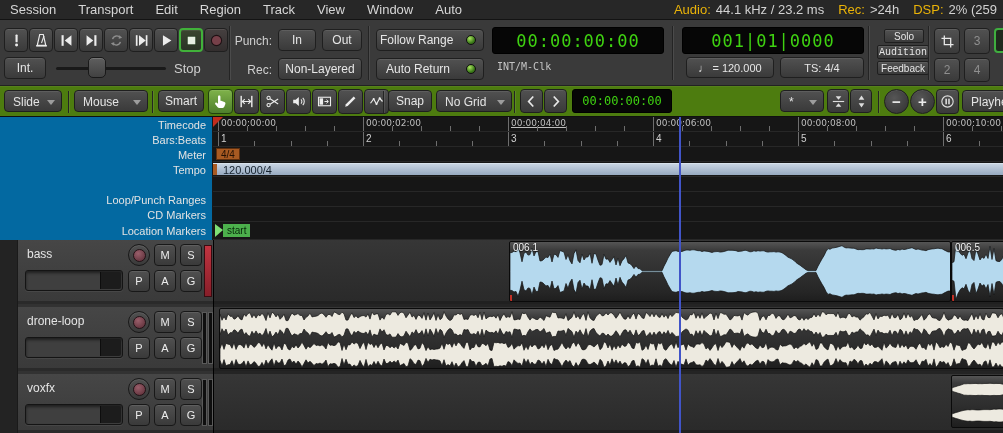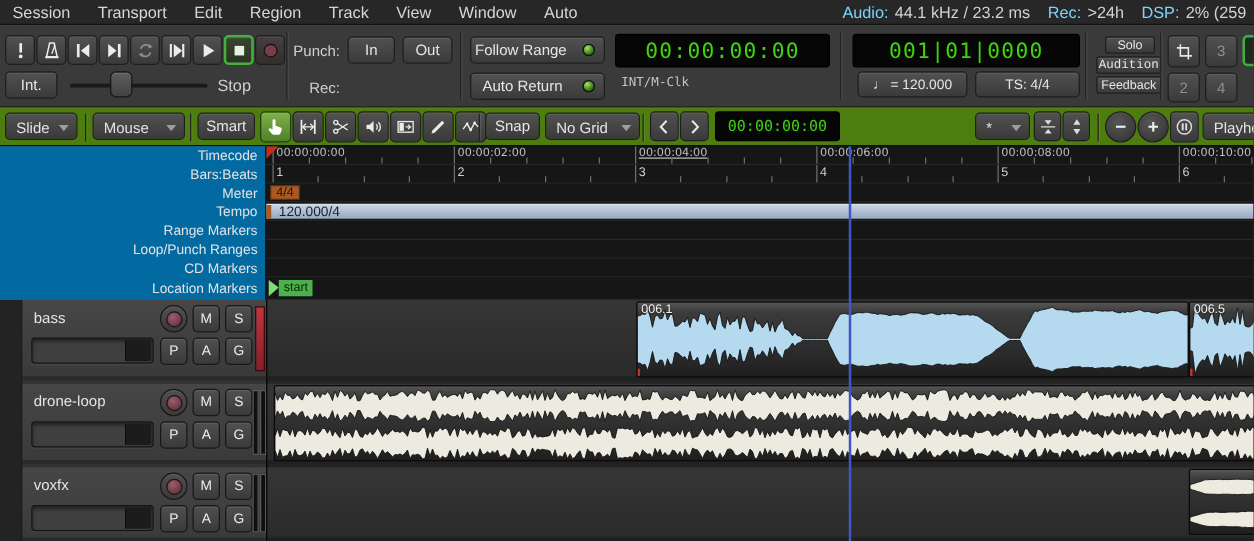--- a/index.html
+++ b/index.html
@@ -4,21 +4,21 @@
 <style>
   *{box-sizing:border-box;margin:0;padding:0}
   body{background:#1e1e1e}
   #app{position:relative;width:1003px;height:433px;background:#3a3a3a;font-family:"Liberation Sans",sans-serif;overflow:hidden;color:#ddd;user-select:none}
   
   #menubar{position:absolute;left:0;top:0;width:100%;height:20px;background:#272727;border-bottom:1px solid #131313;display:flex;align-items:center;justify-content:space-between;padding:0 4px}
   #menu-items{display:flex;gap:22px;padding-left:6px}
   .menu-item{font-size:13px;color:#d6d6d6}
   #menu-status{display:flex;gap:14px;white-space:nowrap;padding-right:2px}
   .status-seg{display:flex;gap:5px;font-size:13px}
-  .status-label{color:#7dd3fc}
+  .status-label{color:#eab308}
   .status-value{color:#d2d2d2}
   
   .btn{position:absolute;display:flex;align-items:center;justify-content:center;background:linear-gradient(#515151,#3a3a3a);border:1px solid #1f1f1f;border-radius:4px;color:#e6e6e6;font-size:12px;box-shadow:inset 0 1px 0 rgba(255,255,255,.08)}
   .ibtn{width:24px;height:24px;padding:0}
   .ibtn svg{width:17px;height:17px;display:block}
   .ibtn.active-stop{border:2px solid #41b23a;background:linear-gradient(#3a452f,#2b3326)}
   .ibtn.rec-bg{background:linear-gradient(#464040,#332e2e)}
   .tool.active-tool{background:linear-gradient(#7fb24a,#4f7f2c);border-color:#23400f}
   .vsep{position:absolute;width:1px;background:#242424;box-shadow:1px 0 0 rgba(255,255,255,.09)}
   .flabel{position:absolute;font-size:12px;color:#cfcfcf}
@@ -165,20 +165,21 @@
     <div id="shuttle-line"></div>
     <div id="shuttle-handle"></div>
     <span class="flabel" style="left:174px;top:41px;font-size:13px">Stop</span>
 
     <div class="vsep" style="left:229px;top:6px;height:54px"></div>
 
     <span class="flabel" style="left:232px;top:14px;width:40px;text-align:right">Punch:</span>
     <div class="btn" style="left:278px;top:9px;width:38px;height:22px">In</div>
     <div class="btn" style="left:322px;top:9px;width:40px;height:22px">Out</div>
     <span class="flabel" style="left:232px;top:43px;width:40px;text-align:right">Rec:</span>
+    <div class="btn" style="left:278px;top:38px;width:84px;height:22px">Non-Layered</div>
 
     <div class="vsep" style="left:368px;top:6px;height:54px"></div>
 
     <div class="btn" style="left:376px;top:9px;width:108px;height:22px;justify-content:flex-start;padding-left:3px">
       <span>Follow Range</span>
       <span class="led"></span>
     </div>
     <div class="btn" style="left:376px;top:38px;width:108px;height:22px;justify-content:flex-start;padding-left:9px">
       <span>Auto Return</span>
       <span class="led"></span>
@@ -320,21 +321,20 @@
       <span class="dd-label">Playhead</span>
     </div>
   </div>
 
   <div id="rulers">
     <div id="ruler-labels">
         <div class="rlabel" style="top: 0px; height: 15px;">Timecode</div>
         <div class="rlabel" style="top: 15px; height: 15px;">Bars:Beats</div>
         <div class="rlabel" style="top: 30px; height: 15px;">Meter</div>
         <div class="rlabel" style="top: 45px; height: 15px;">Tempo</div>
-        <div class="rlabel" style="top: 60px; height: 15px;">Range Markers</div>
         <div class="rlabel" style="top: 75px; height: 15px;">Loop/Punch Ranges</div>
         <div class="rlabel" style="top: 90px; height: 15px;">CD Markers</div>
         <div class="rlabel" style="top: 105px; height: 18px; text-align: center;">Location Markers</div>
       </div>
     <div id="ruler-canvas">
         <div class="ruler-row" style="top: 0px; height: 15px;">
           <div class="tick" style="left: 5px; top: 0px; height: 15px;"></div>
           <div class="tick-label" style="left: 8px;">00:00:00:00</div>
           <div class="tick" style="left: 150px; top: 0px; height: 15px;"></div>
           <div class="tick-label" style="left: 153px;">00:00:02:00</div>

